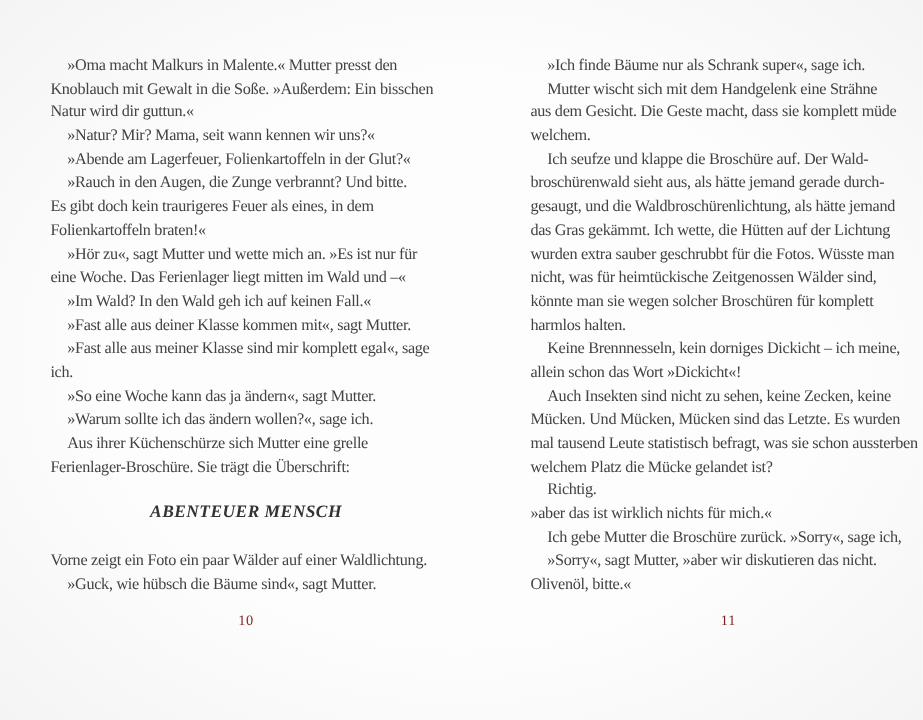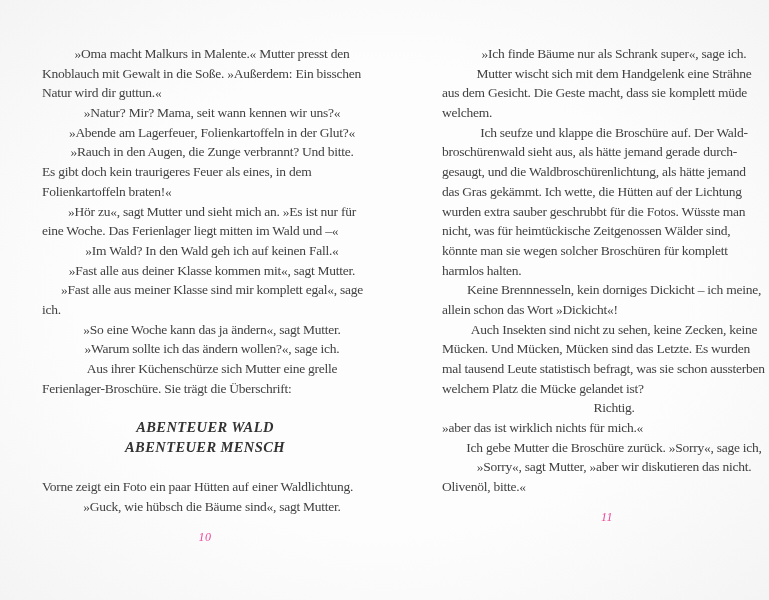--- a/index.html
+++ b/index.html
@@ -26,71 +26,69 @@
   .page.right { left: 442px; width: 330px; }
   .text-block { width: 100%; }
   .line {
     font-size: 13.5px;
     line-height: 19.7px;
     height: 19.7px;
     letter-spacing: -0.25px;
     color: #424242;
     white-space: nowrap;
   }
-  .line.i { text-indent: 14px; text-align: center; }
+  .line.i { text-indent: 14px; }
   .line.f { text-indent: 0; }
   .line.b { visibility: hidden; }
   .line.c {
     text-align: center;
     font-weight: bold;
     font-style: italic;
     font-size: 14.5px;
     letter-spacing: 0.4px;
     color: #333333;
     white-space: normal;
   }
   .page-number {
     margin-top: 13px;
     text-align: center;
     font-size: 12px;
     letter-spacing: 0.5px;
-    color: #ec4899;
-    font-style: italic;
+    color: #7f1d1d;
   }
 </style>
 </head>
 <body>
 
 <div class="spread">
 
   <div class="page left">
     <div class="text-block">
         <div class="line i">»Oma macht Malkurs in Malente.« Mutter presst den</div>
         <div class="line f">Knoblauch mit Gewalt in die Soße. »Außerdem: Ein bisschen</div>
         <div class="line f">Natur wird dir guttun.«</div>
         <div class="line i">»Natur? Mir? Mama, seit wann kennen wir uns?«</div>
         <div class="line i">»Abende am Lagerfeuer, Folienkartoffeln in der Glut?«</div>
         <div class="line i">»Rauch in den Augen, die Zunge verbrannt? Und bitte.</div>
         <div class="line f">Es gibt doch kein traurigeres Feuer als eines, in dem</div>
         <div class="line f">Folienkartoffeln braten!«</div>
-        <div class="line i">»Hör zu«, sagt Mutter und sieht mich an. »Es ist nur für</div>
+        <div class="line i">»Hör zu«, sagt Mutter und wette mich an. »Es ist nur für</div>
         <div class="line f">eine Woche. Das Ferienlager liegt mitten im Wald und –«</div>
         <div class="line i">»Im Wald? In den Wald geh ich auf keinen Fall.«</div>
         <div class="line i">»Fast alle aus deiner Klasse kommen mit«, sagt Mutter.</div>
         <div class="line i">»Fast alle aus meiner Klasse sind mir komplett egal«, sage</div>
         <div class="line f">ich.</div>
         <div class="line i">»So eine Woche kann das ja ändern«, sagt Mutter.</div>
         <div class="line i">»Warum sollte ich das ändern wollen?«, sage ich.</div>
         <div class="line i">Aus ihrer Küchenschürze sich Mutter eine grelle</div>
         <div class="line f">Ferienlager-Broschüre. Sie trägt die Überschrift:</div>
         <div class="line b">&nbsp;</div>
-        <div class="line c">ABENTEUER WALD</div>
         <div class="line c">ABENTEUER MENSCH</div>
         <div class="line b">&nbsp;</div>
-        <div class="line f">Vorne zeigt ein Foto ein paar Hütten auf einer Waldlichtung.</div>
+        <div class="line f">Vorne zeigt ein Foto ein paar Wälder auf einer Waldlichtung.</div>
         <div class="line i">»Guck, wie hübsch die Bäume sind«, sagt Mutter.</div>
       </div>
     <div class="page-number">10</div>
   </div>
 
   <div class="page right">
     <div class="text-block">
         <div class="line i">»Ich finde Bäume nur als Schrank super«, sage ich.</div>
         <div class="line i">Mutter wischt sich mit dem Handgelenk eine Strähne</div>
         <div class="line f">aus dem Gesicht. Die Geste macht, dass sie komplett müde</div>

